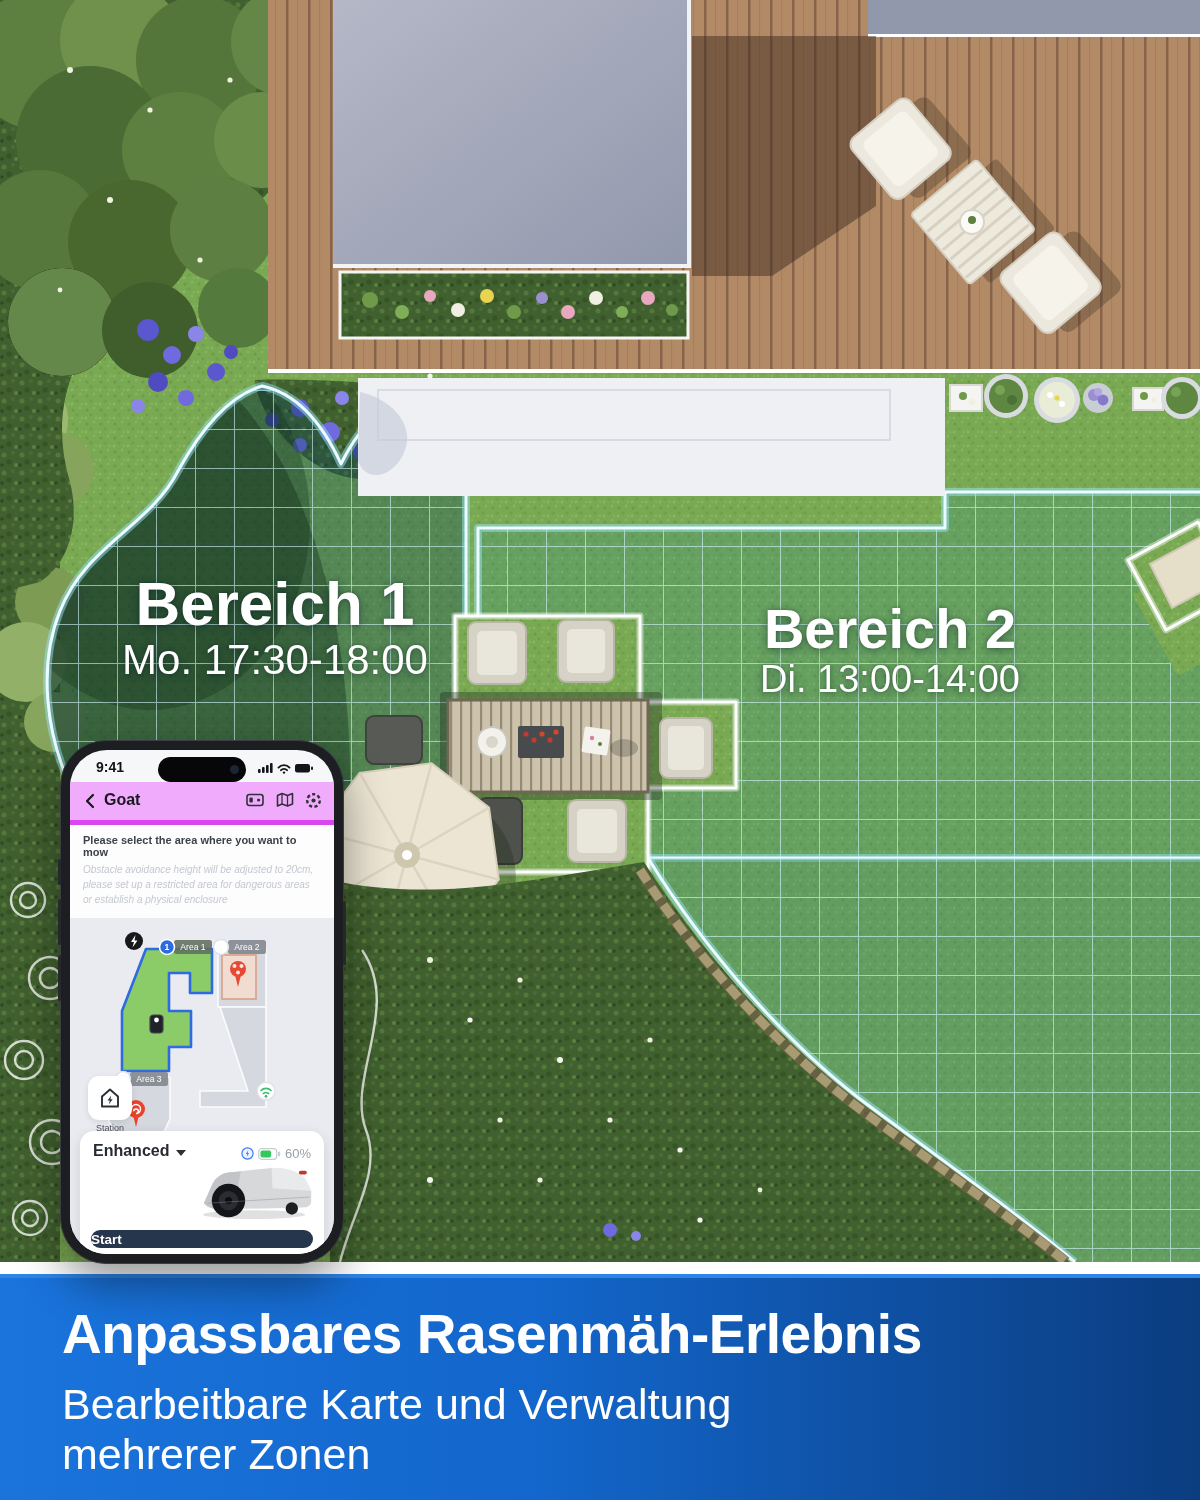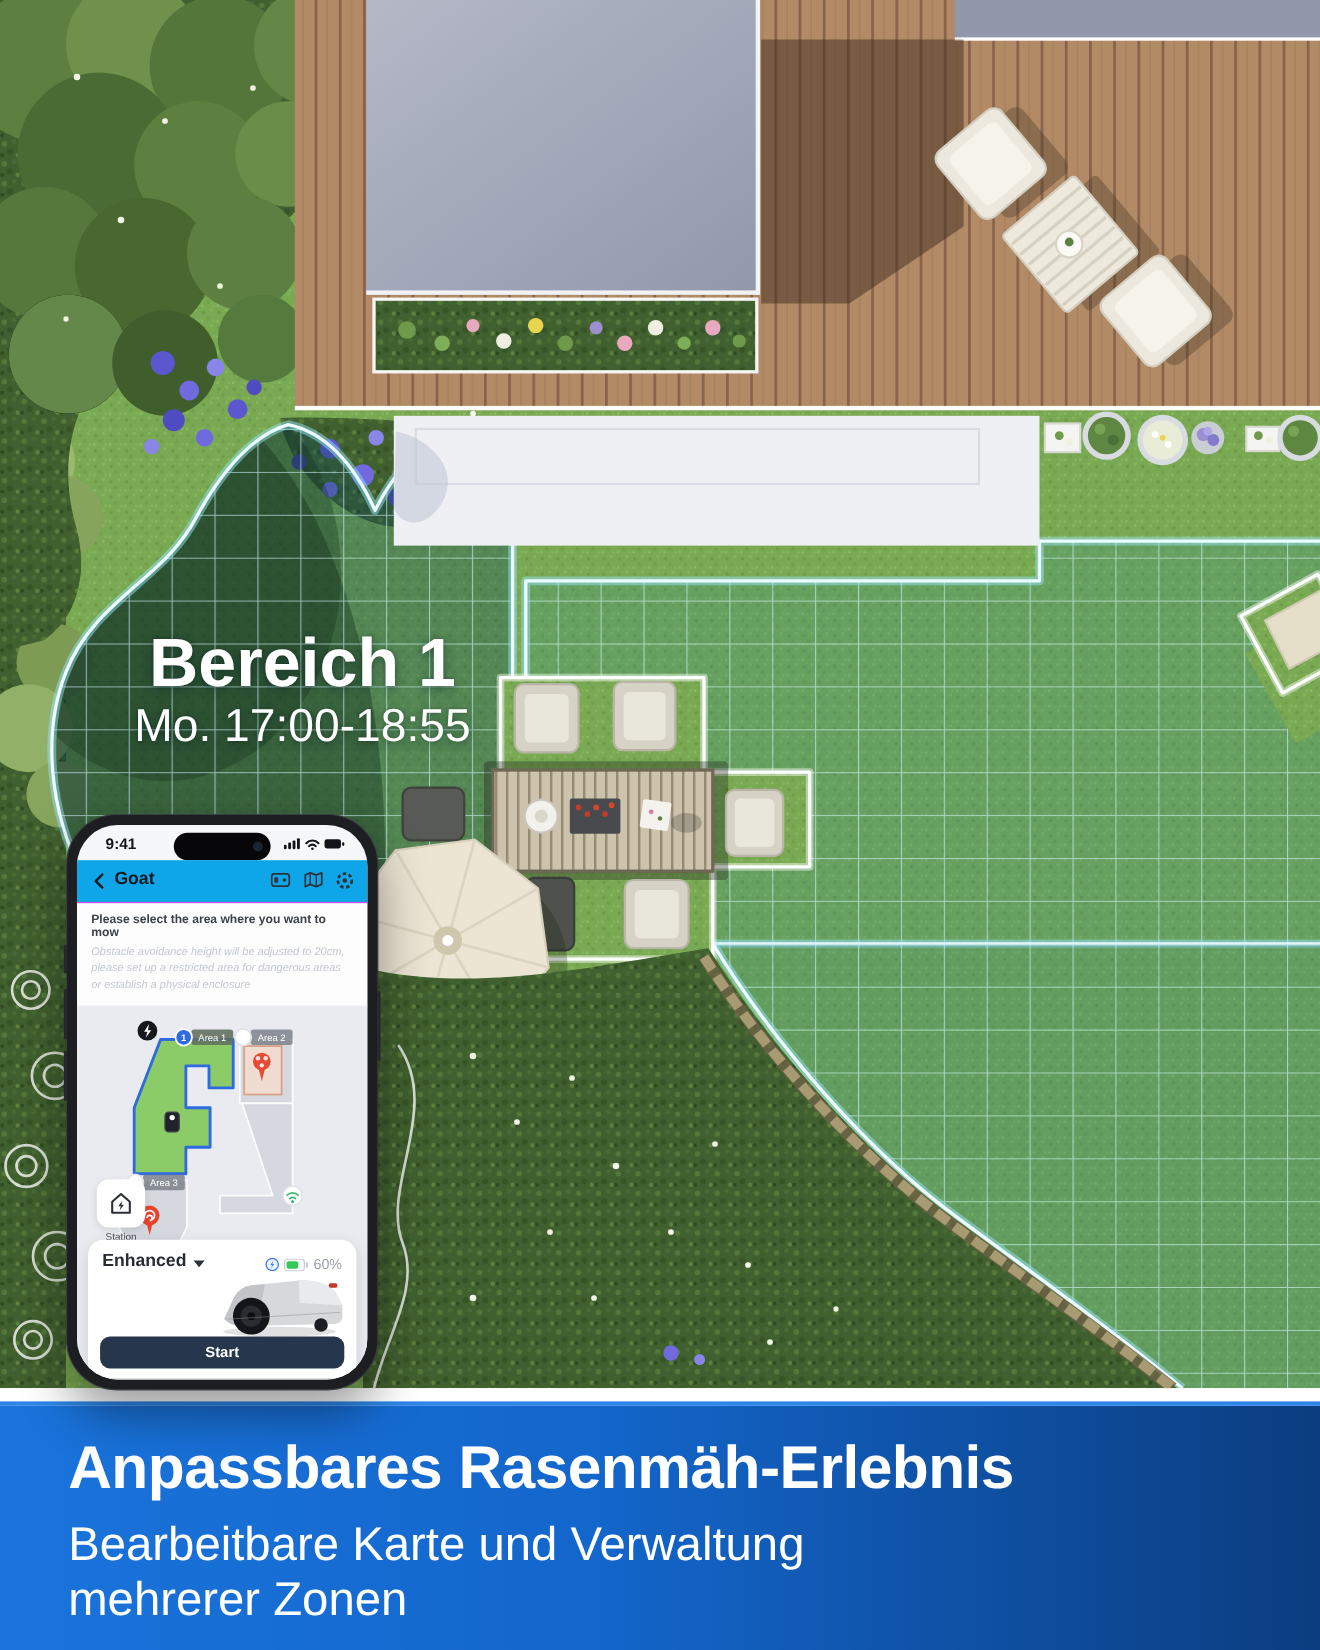--- a/index.html
+++ b/index.html
@@ -33,21 +33,21 @@
   .sb-l3{left:-3px;top:214px;width:3px;height:46px;}
   .sb-r1{right:-3px;top:160px;width:3px;height:64px;}
   .screen{position:absolute;left:9px;top:9px;right:9px;bottom:9px;background:#f6f7f9;
     border-radius:37px;overflow:hidden;}
   .statusbar{position:relative;height:32px;}
   .time{position:absolute;left:26px;top:9px;font-size:14px;font-weight:700;color:#121316;}
   .island{position:absolute;left:50%;transform:translateX(-50%);top:7px;width:88px;height:25px;
     background:#070709;border-radius:14px;}
   .lens{position:absolute;right:7px;top:8px;width:9px;height:9px;border-radius:50%;background:#1b2533;}
   .sticons{position:absolute;right:20px;top:10px;}
-  .navbar{position:relative;height:38px;background:#0ea5e9;border-bottom:1px solid #d946ef;padding-left:37px;}
+  .navbar{position:relative;height:38px;background:#f0abfc;border-bottom:5px solid #d946ef;padding-left:37px;}
   .backbtn{position:absolute;left:12px;top:10px;width:18px;height:18px;}
   .navtitle{position:absolute;left:34px;top:9px;font-size:16px;font-weight:700;color:#17181b;}
   .navicons{position:absolute;right:12px;top:10px;display:flex;gap:11px;}
   .navicons svg{display:block;}
   .instruction{background:#fdfdfe;padding:9px 13px 11px 13px;border-bottom:1px solid #ecedf0;}
   .ins-title{font-size:11px;font-weight:700;color:#3d4249;margin-bottom:4px;}
   .ins-body{font-size:10px;color:#c3c8d0;line-height:1.5;font-style:italic;}
   .maparea{position:relative;height:348px;background:#e9ebf0;}
   .station{position:absolute;left:14px;top:157px;width:52px;text-align:center;}
   .station-box{width:44px;height:44px;margin:0 auto;background:#fff;border-radius:11px;
@@ -55,22 +55,22 @@
   .station-lbl{font-size:9px;color:#4a4f56;margin-top:3px;}
   .card{position:absolute;left:10px;right:10px;top:212px;bottom:10px;background:#fff;border-radius:14px;
     box-shadow:0 4px 14px rgba(0,0,0,.12);}
   .mode-row{position:absolute;left:13px;top:11px;display:flex;align-items:center;}
   .mode-lbl{font-size:16px;font-weight:700;color:#272b32;}
   .caret{width:0;height:0;border-left:5px solid transparent;border-right:5px solid transparent;
     border-top:6px solid #2c3037;margin-left:7px;margin-top:3px;}
   .batt-row{position:absolute;right:13px;top:15px;display:flex;align-items:center;gap:4px;}
   .batt-pct{font-size:13px;color:#9aa0a8;}
   .robot-img{position:absolute;right:4px;top:28px;}
-  .startbtn{position:absolute;left:11px;right:11px;bottom:9px;height:29px;background:#26364d;
-    border-radius:9px;display:flex;align-items:center;justify-content:center;margin-top:36px;}
+  .startbtn{position:absolute;left:11px;right:11px;bottom:9px;height:18px;background:#26364d;
+    border-radius:9px;display:flex;align-items:center;justify-content:flex-start;margin-top:36px;}
   .start-lbl{color:#fff;font-size:13.5px;font-weight:700;}
   svg text{font-family:"Liberation Sans",sans-serif;}
   
   .divider{position:absolute;left:0;top:1262px;width:1200px;height:12px;background:#ffffff;}
   .banner{position:absolute;left:0;top:1274px;width:1200px;height:226px;
     background:linear-gradient(90deg,#1a74dc 0%,#1366cb 45%,#0b3d80 100%);
     border-top:4px solid #2d85e8;box-sizing:border-box;color:#fff;}
   .banner-title{margin:24px 0 0 62px;font-size:55px;font-weight:bold;letter-spacing:-.5px;}
   .banner-sub{margin:14px 0 0 62px;font-size:43px;font-weight:400;line-height:1.16;}
 </style>
@@ -391,21 +391,25 @@
           <circle cx="52" cy="1142" r="11"></circle>
         <circle cx="30" cy="1218" r="17"></circle>
           <circle cx="30" cy="1218" r="8"></circle>
         <path d="M362,950 C402,1008 346,1078 366,1130 C382,1172 352,1212 340,1262"></path>
         <path d="M214,760 C232,820 220,880 236,930"></path>
       </g>
     </svg>
 
     <div class="zone-label z1" style="left:80px;top:572px;width:390px;">
       <div class="zone-name">Bereich 1</div>
-      <div class="zone-sched">Mo. 17:00-18:55</div>
+      <div class="zone-sched">Mo. 17:30-18:00</div>
+    </div>
+    <div class="zone-label z2" style="left:700px;top:600px;width:380px;">
+      <div class="zone-name">Bereich 2</div>
+      <div class="zone-sched">Di. 13:00-14:00</div>
     </div>
   </div>
 
   <div class="phone">
     <div class="side-btn sb-l1"></div>
     <div class="side-btn sb-l2"></div>
     <div class="side-btn sb-l3"></div>
     <div class="side-btn sb-r1"></div>
     <div class="screen">
 

